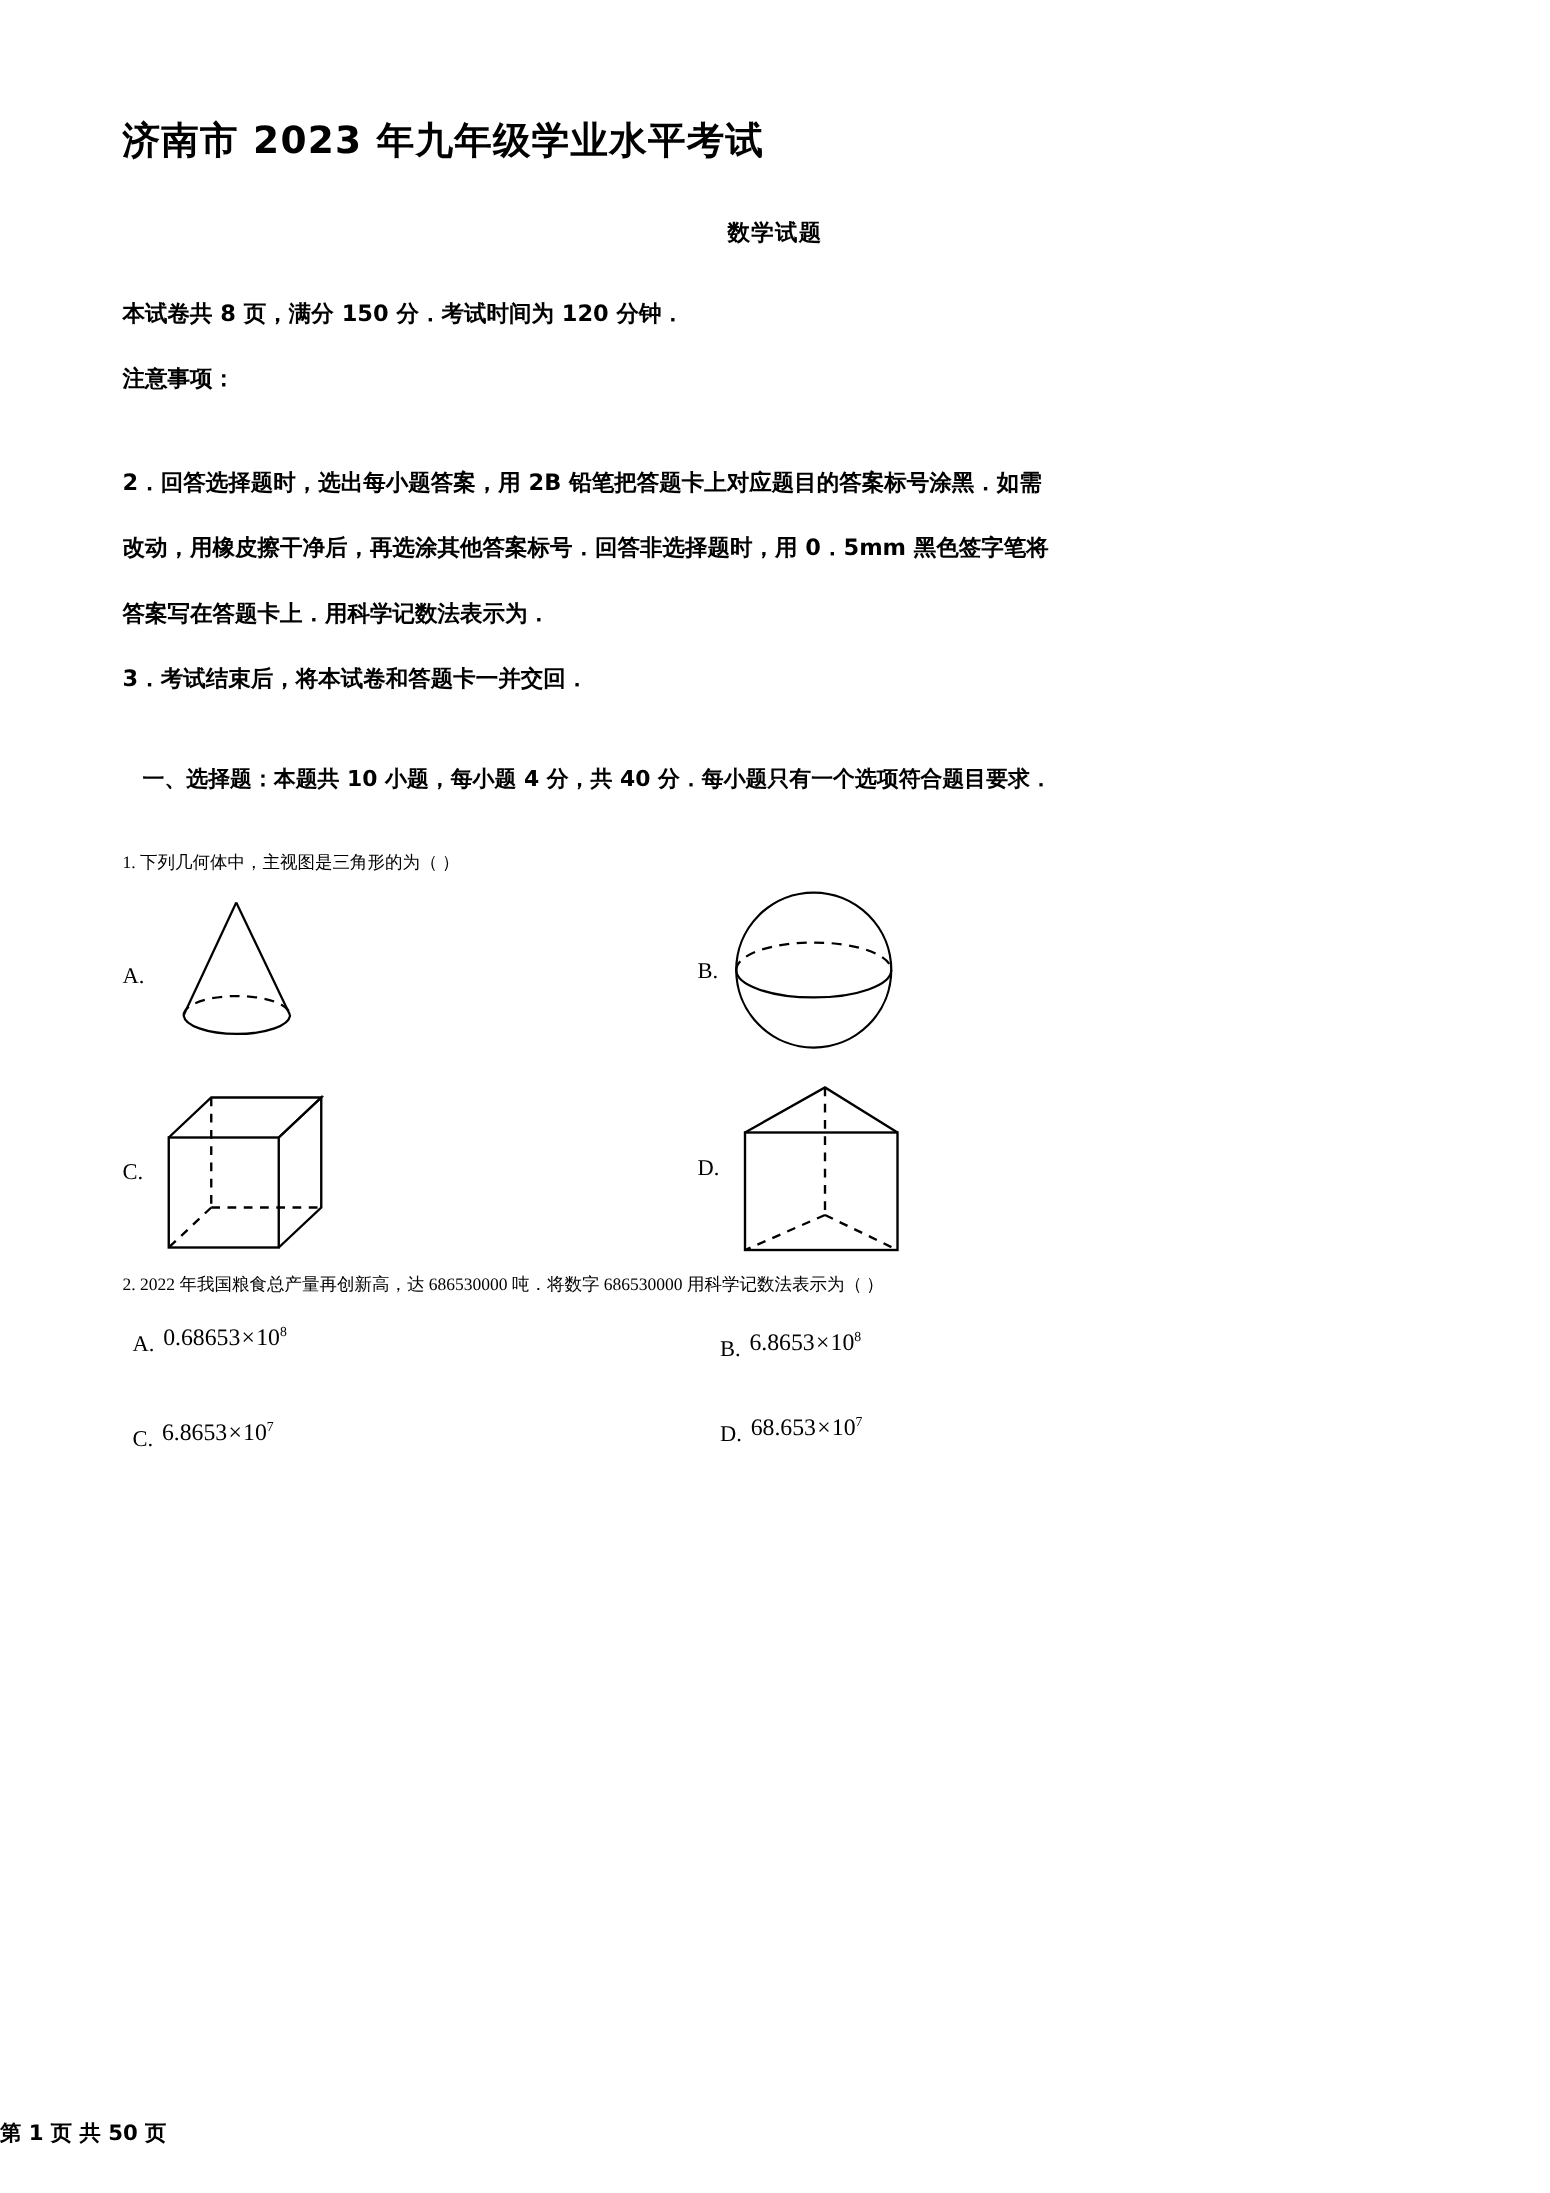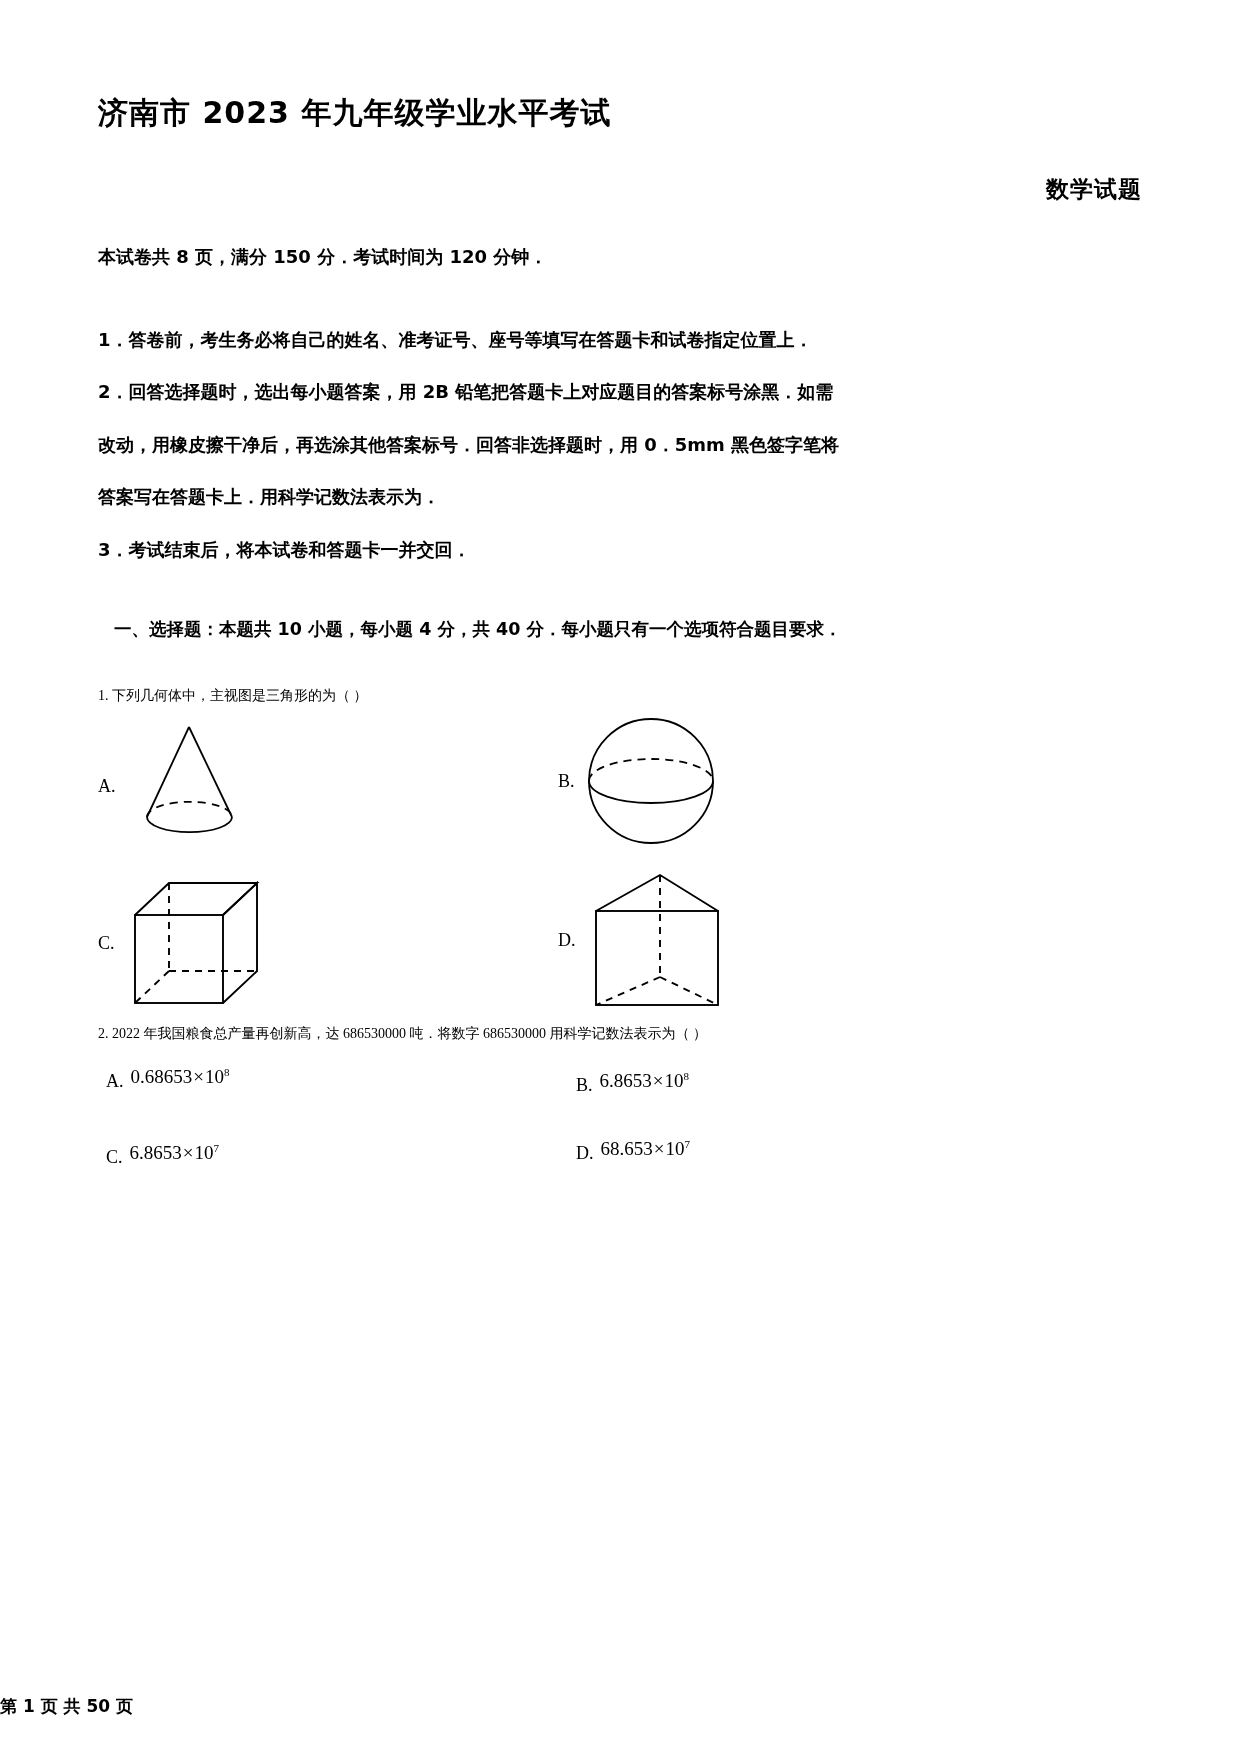--- a/index.html
+++ b/index.html
@@ -29,24 +29,24 @@
     text-align: left;
     font-family: "DejaVu Sans", "Liberation Sans", sans-serif;
     font-weight: bold;
     font-size: 30px;
     letter-spacing: 1px;
     margin: 0;
     padding-top: 96px;
     line-height: 1.1;
   }
   .doc-subtitle {
-    text-align: right;
-    font-family: "DejaVu Sans", "Liberation Sans", sans-serif;
-    font-weight: bold;
-    font-size: 23px;
+    text-align: center;
+    font-family: "DejaVu Sans", "Liberation Sans", sans-serif;
+    font-weight: bold;
+    font-size: 18px;
     letter-spacing: 1px;
     margin: 0;
     padding-top: 48px;
     line-height: 1.1;
   }
 
   
   .notice-line {
     font-family: "DejaVu Sans", "Liberation Sans", sans-serif;
     font-weight: bold;
@@ -139,23 +139,23 @@
 <div class="page">
 
   <h1 class="doc-title">济南市 2023 年九年级学业水平考试</h1>
   <h2 class="doc-subtitle">数学试题</h2>
 
   <div class="gap-1"></div>
 
   <p class="notice-line">本试卷共 8 页，满分 150 分．考试时间为 120 分钟．</p>
   <div class="gap-2"></div>
 
-  <div class="gap-2"></div>
-
-  <p class="notice-line">1．答卷前，考生务必将自己的姓名、准考证号、座号等填写在答题卡和试卷指定位置上．</p>
+  <p class="notice-line">注意事项：</p>
+  <div class="gap-2"></div>
+
   <div class="gap-2"></div>
 
   <p class="notice-line">2．回答选择题时，选出每小题答案，用 2B 铅笔把答题卡上对应题目的答案标号涂黑．如需</p>
   <div class="gap-2"></div>
 
   <p class="notice-line">改动，用橡皮擦干净后，再选涂其他答案标号．回答非选择题时，用 0．5mm 黑色签字笔将</p>
   <div class="gap-2"></div>
 
   <p class="notice-line">答案写在答题卡上．用科学记数法表示为．</p>
   <div class="gap-2"></div>

